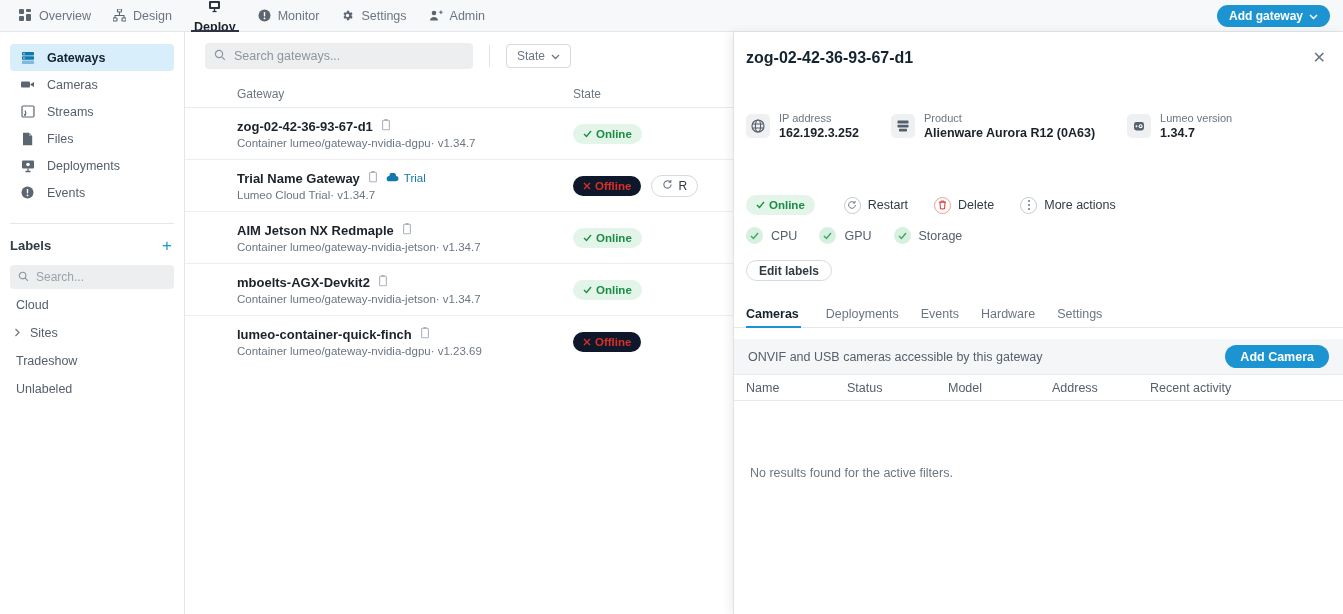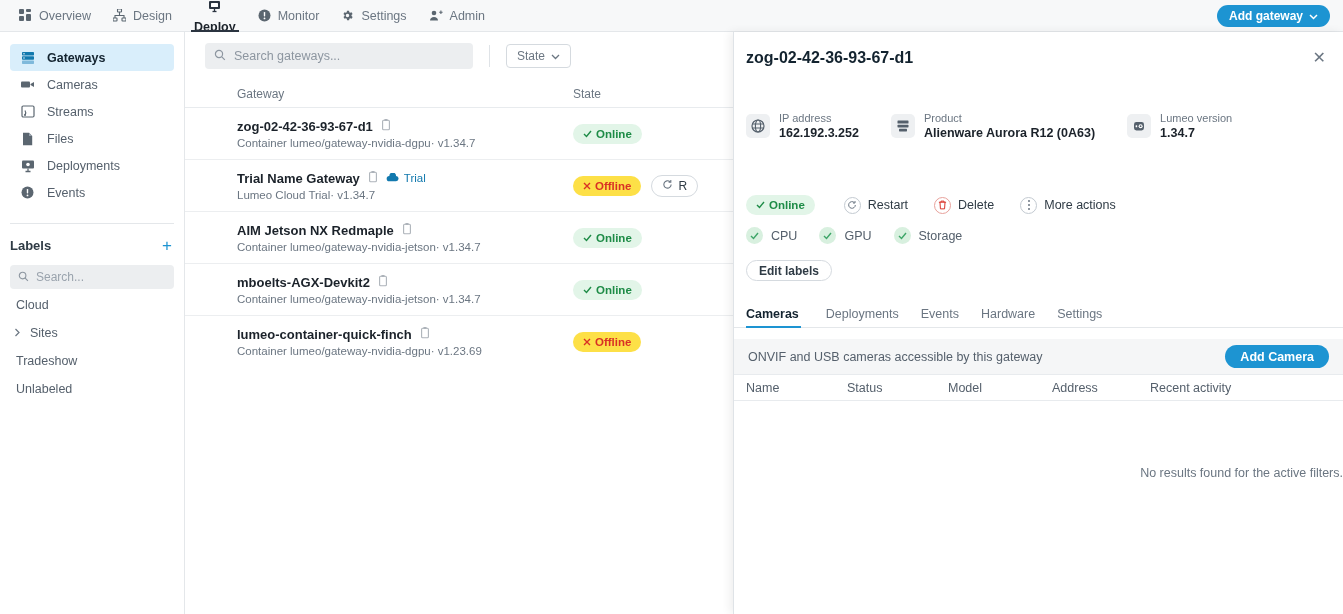--- a/index.html
+++ b/index.html
@@ -132,21 +132,21 @@
   .trial-tag {
     display: flex; align-items: center; gap: 5px;
     font-size: 11.5px; color: #1279ae; font-weight: normal;
   }
   .pill {
     display: inline-flex; align-items: center; gap: 4px;
     height: 20px; padding: 0 10px; border-radius: 10px;
     font-size: 11.5px; font-weight: bold;
   }
   .pill.online { background: #e2f5e8; color: #1d8b46; }
-  .pill.offline { background: #fde047; color: #d93025; }
+  .pill.offline { background: #0f172a; color: #d93025; }
   .row-restart {
     display: inline-flex; align-items: center; gap: 5px;
     height: 22px; padding: 0 10px; margin-left: 10px;
     border: 1px solid #d5dadf; border-radius: 11px;
     font-size: 12px; color: #2f3b45; background: #fff;
   }
   .copy-ic { opacity: .55; }
 
   
   #panel {
@@ -231,22 +231,22 @@
   }
   #cam-head {
     position: absolute; top: 343px; left: 0; right: 0; height: 26px;
     display: flex; align-items: center; padding: 0 12px;
     border-bottom: 1px solid #e8ebee;
     font-size: 12.5px; color: #55606c;
   }
   .ch0 { width: 101px; } .ch1 { width: 101px; }
   .ch2 { width: 104px; } .ch3 { width: 98px; }
   #empty-msg {
-    position: absolute; top: 434px; left: 4px; right: 0;
-    text-align: right; font-size: 12.5px; color: #6b7682;
+    position: absolute; top: 434px; left: 16px; right: 0;
+    text-align: left; font-size: 12.5px; color: #6b7682;
   }
 </style>
 </head>
 <body>
 
 <div id="topnav">
   <div id="nav-left">
 
     <div class="nav-item">
       <span>

